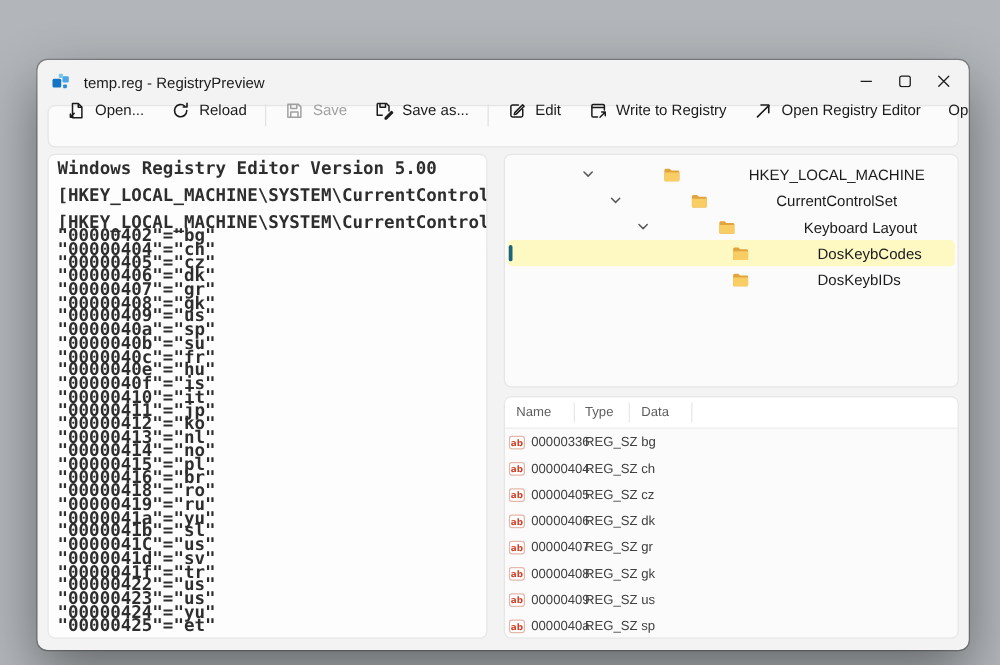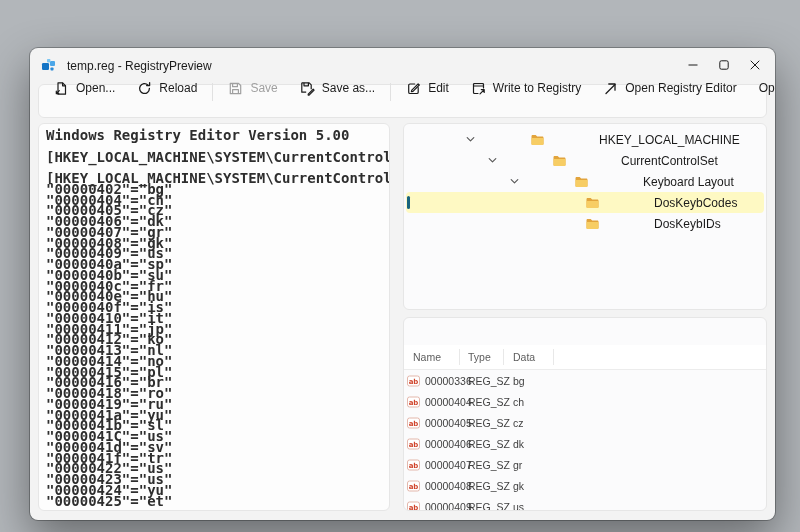--- a/index.html
+++ b/index.html
@@ -36,21 +36,21 @@
   .ind{flex:none;height:1px;}
   .lvl0 .ind{width:8px;}.lvl1 .ind{width:19px;}.lvl2 .ind{width:30px;}
   .lvl3 .ind{width:41px;}.lvl4 .ind{width:52px;}.lvl5 .ind{width:63px;}
   .chev{flex:none;width:16px;display:flex;align-items:center;justify-content:center;background:none;border:none;padding:0;}
   .ficon{flex:none;width:15px;height:12px;margin:0 6px 0 4px;}
   .tlab{white-space:nowrap;}
   
   .table-card{position:absolute;left:373px;top:269px;width:364px;height:194px;background:#fbfbfc;
               border:1px solid #e6e6e6;border-radius:6px;box-sizing:border-box;overflow:hidden;}
   .ghead{display:flex;height:24px;background:#ffffff;border-bottom:1px solid #ececec;align-items:center;
-         font-size:10.5px;color:#5d5d5d;margin-top:27px;}
+         font-size:10.5px;color:#5d5d5d;}
   .hcell{box-sizing:border-box;height:16px;line-height:16px;border-right:1px solid #e8e8e8;padding-left:9px;}
   .h-name{width:56px;}.h-type{width:44px;padding-left:8px;}.h-data{width:50px;padding-left:9px;}
   .h-fill{flex:1;border-right:none;}
   .grow{display:flex;align-items:center;height:21px;font-size:10.5px;color:#414141;}
   .c-name{box-sizing:border-box;width:56px;padding-left:3px;display:flex;align-items:center;gap:5px;}
   .c-type{box-sizing:border-box;width:44px;padding-left:8px;}
   .c-data{box-sizing:border-box;width:50px;padding-left:9px;}
   .abicon{flex:none;width:13px;height:12px;}
 </style>
 </head>

